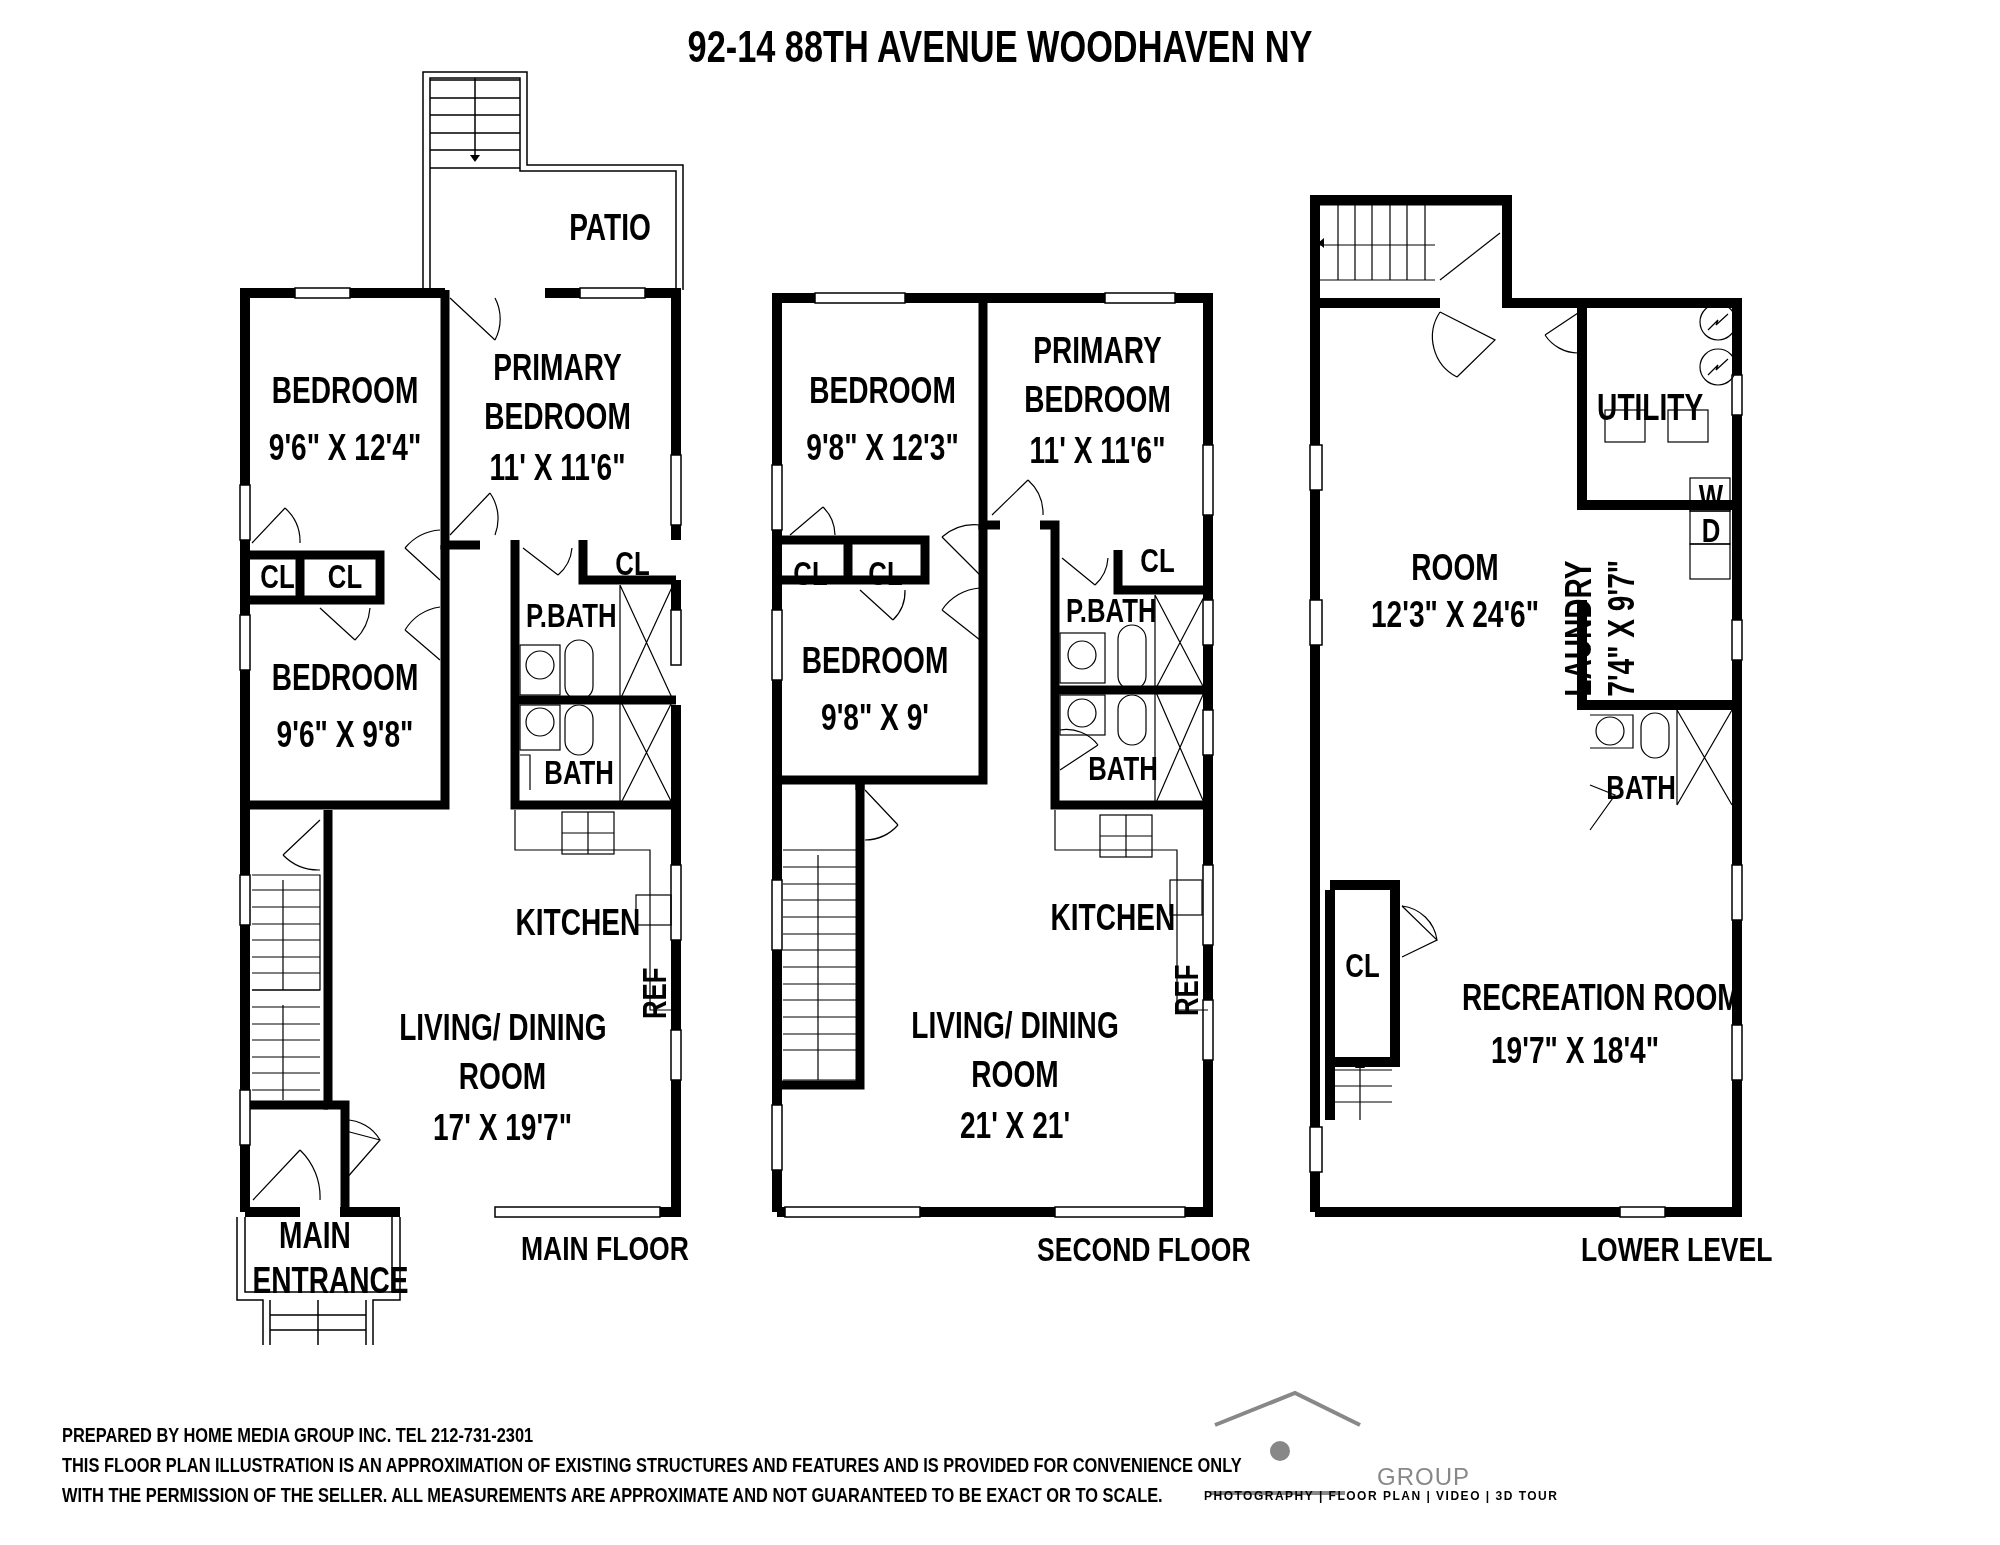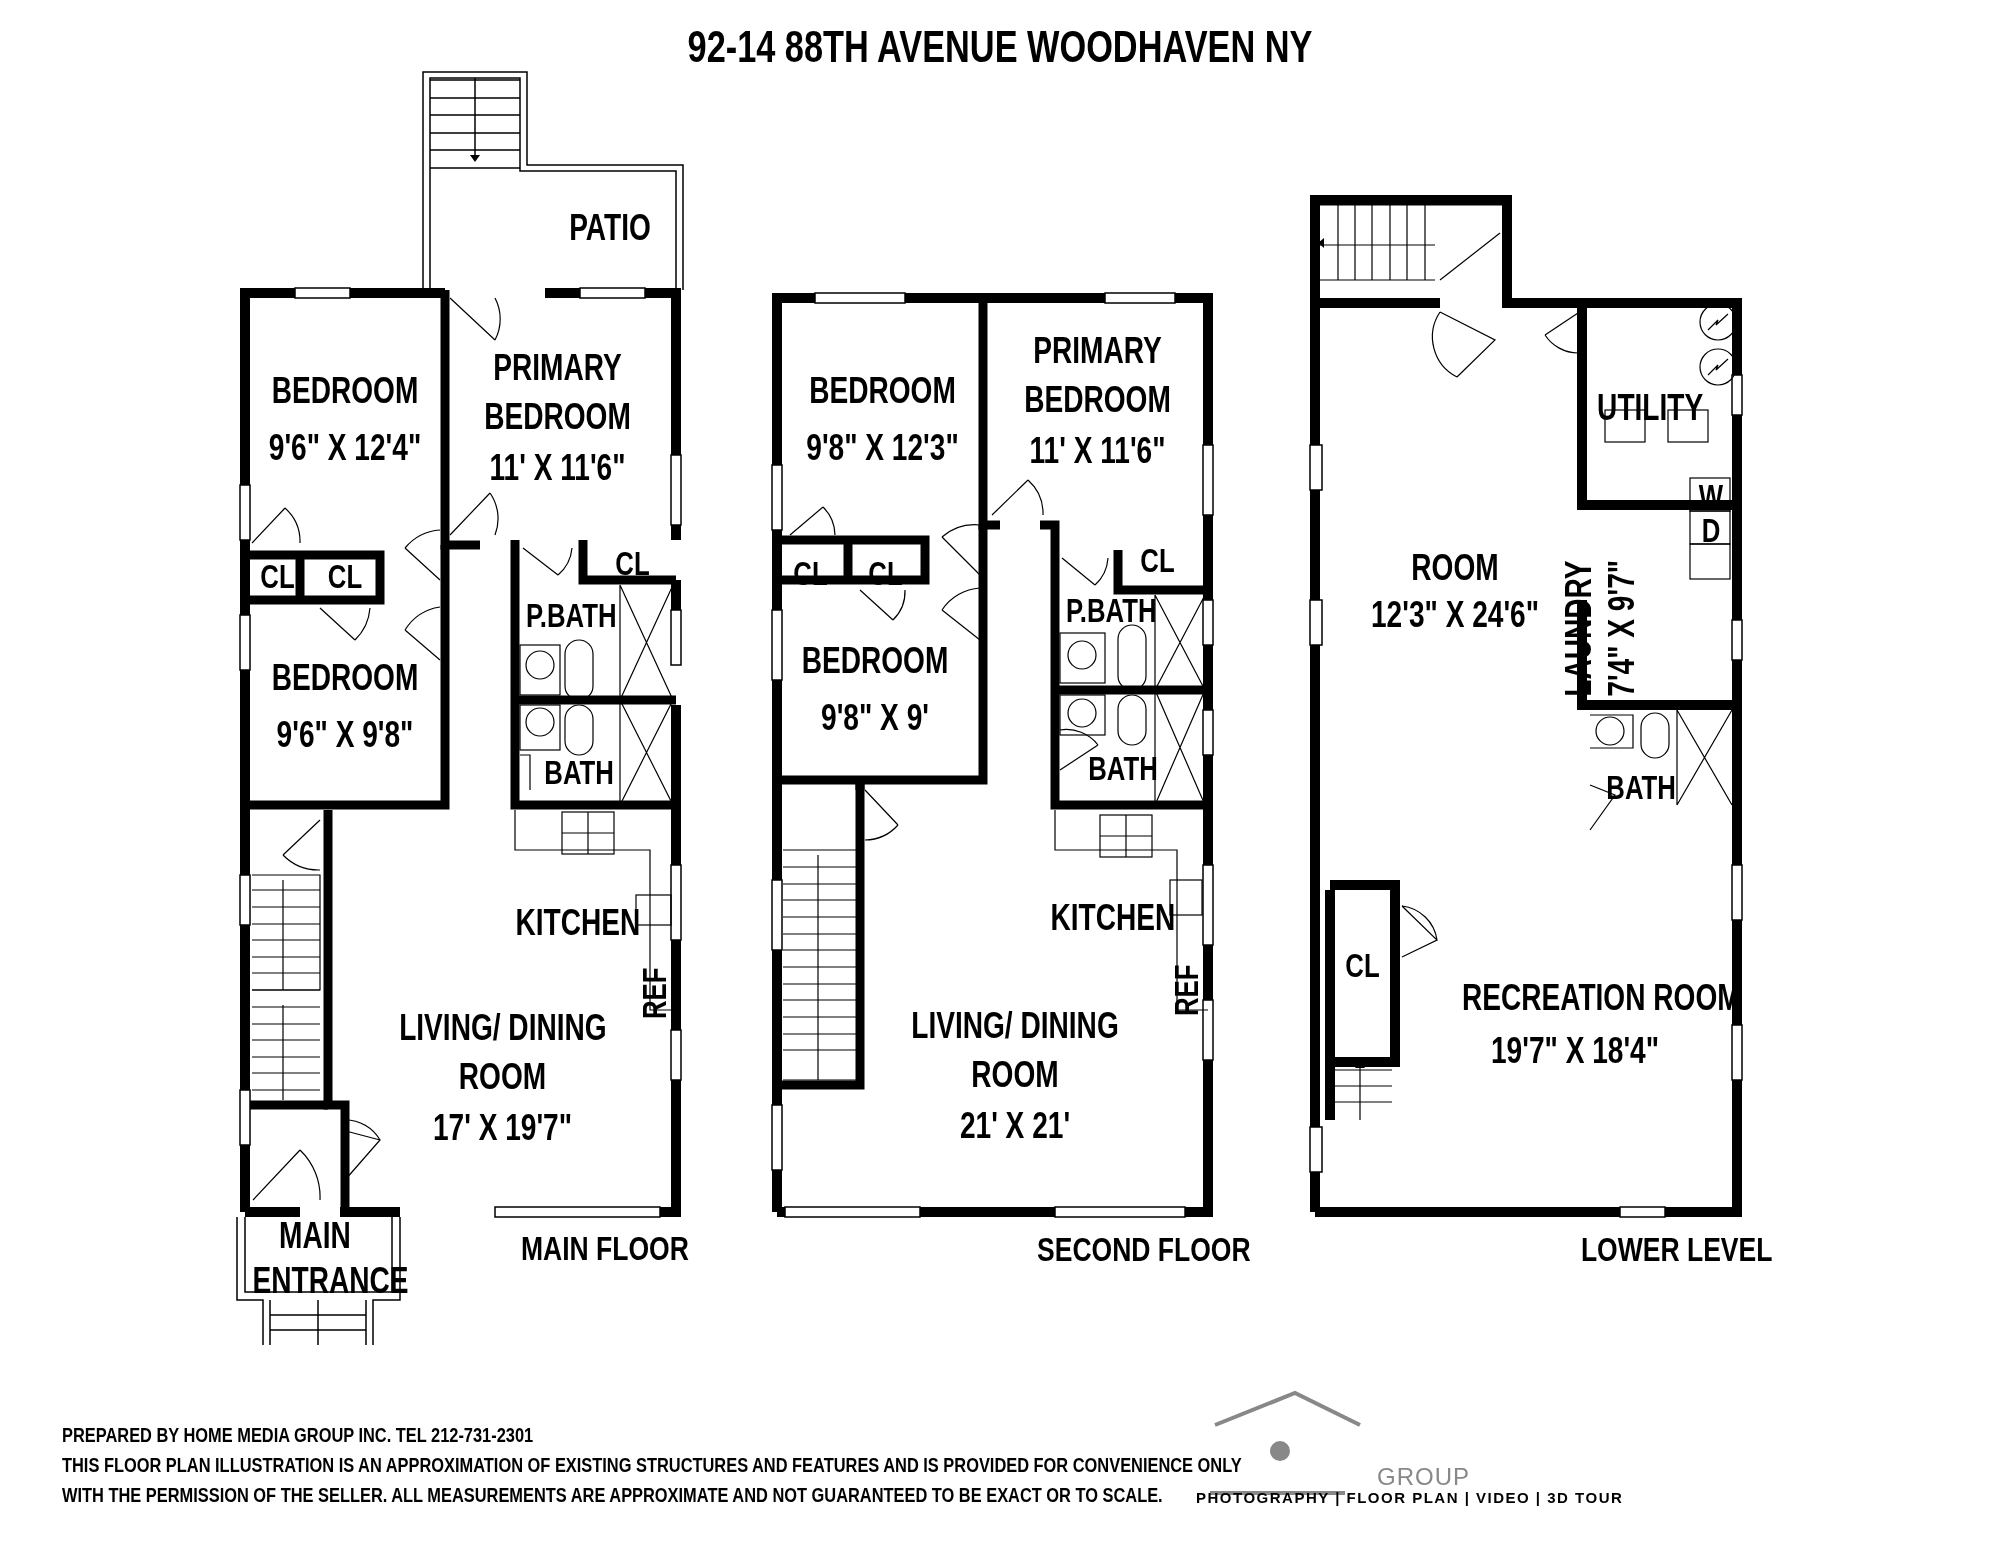--- a/index.html
+++ b/index.html
@@ -9,21 +9,21 @@
   .lbl{position:absolute;font-weight:bold;text-align:center;line-height:1.25;white-space:nowrap;transform:scaleX(0.78);transform-origin:center;}
   .l-big{font-size:36px;}
   .l-med{font-size:33px;}
   .l-floor{font-size:34px;}
   svg{position:absolute;left:0;top:0;}
   .footer{left:62px;font-weight:bold;font-size:20px;line-height:30px;transform:scaleX(0.82);transform-origin:left;white-space:nowrap;}
   .logo{left:1180px;top:1375px;width:310px;height:135px;}
   .logo-word{position:absolute;left:10px;top:22px;font-size:70px;font-weight:normal;letter-spacing:-1px;}
   .logo-word .g{color:#888;}
   .logo-group{position:absolute;right:20px;top:88px;font-size:24px;color:#888;letter-spacing:1px;text-align:right;}
-  .logo-tag{position:absolute;left:16px;top:114px;font-size:15px;font-weight:bold;letter-spacing:1.5px;white-space:nowrap;}
+  .logo-tag{position:absolute;left:24px;top:114px;font-size:12px;font-weight:bold;letter-spacing:1.5px;white-space:nowrap;}
 </style>
 </head>
 <body>
 
 <div class="abs title">92-14 88TH AVENUE WOODHAVEN NY</div>
 
 <svg width="2000" height="1545" viewBox="0 0 2000 1545">
   <g fill="none" stroke="#000">
 
     <g>

